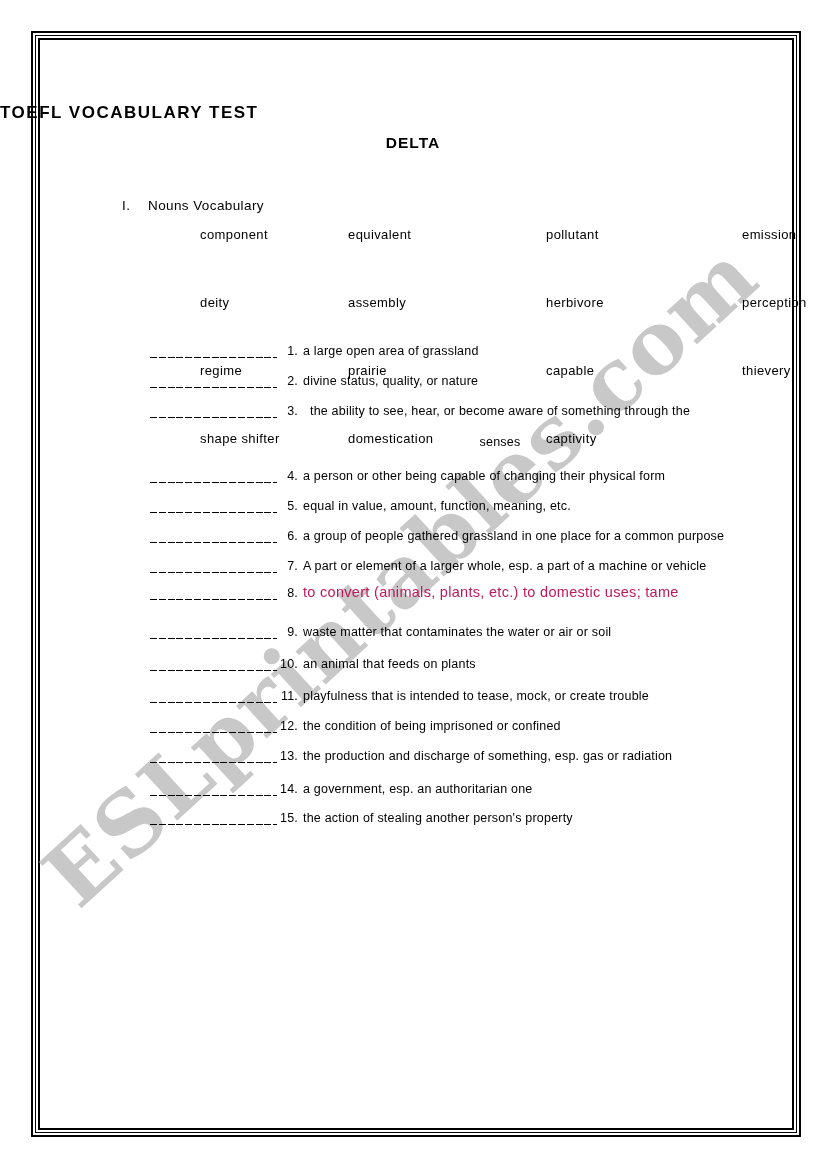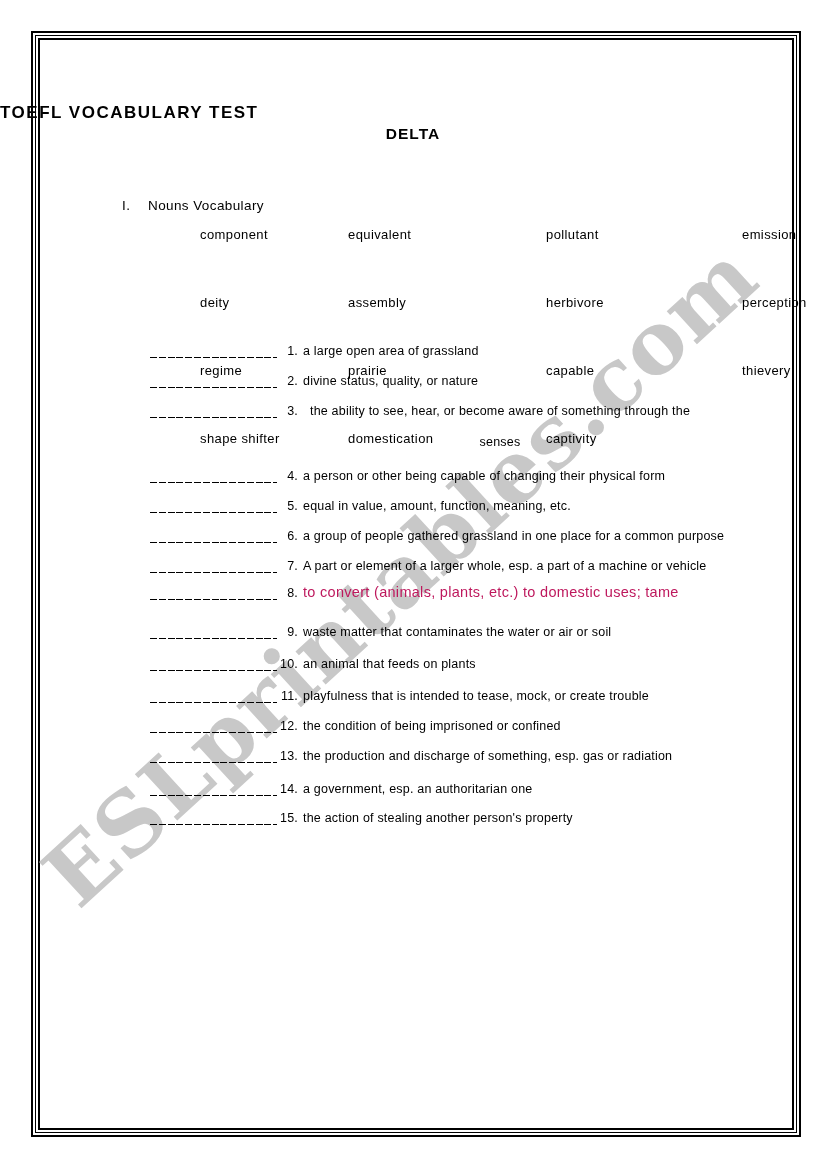--- a/index.html
+++ b/index.html
@@ -18,21 +18,21 @@
     position:absolute;left:400px;top:575px;
     transform:translate(-50%,-50%) rotate(-42.5deg);
     font-family:"DejaVu Serif",serif;font-weight:bold;
     font-size:86px;color:#c8c8c8;white-space:nowrap;letter-spacing:1px;
     z-index:1;user-select:none;
   }
   .content{position:absolute;inset:0;z-index:2;}
 
   .title{position:absolute;top:103px;left:0;width:826px;text-align:left;
     margin:0;font-size:17px;font-weight:bold;letter-spacing:1.5px;}
-  .subtitle{position:absolute;top:125px;left:0;width:826px;text-align:center;
+  .subtitle{position:absolute;top:134px;left:0;width:826px;text-align:center;
     margin:0;font-size:15.5px;font-weight:bold;letter-spacing:1px;}
 
   .section-heading{position:absolute;top:198px;left:122px;
     font-size:13.5px;font-weight:normal;letter-spacing:0.4px;}
   .section-heading .roman{display:inline-block;width:26px;}
 
   .word-bank{position:absolute;left:200px;top:225px;
     display:grid;grid-template-columns:100px 150px 148px auto;
     font-size:13px;line-height:20px;letter-spacing:0.4px;gap:48px;}
 

